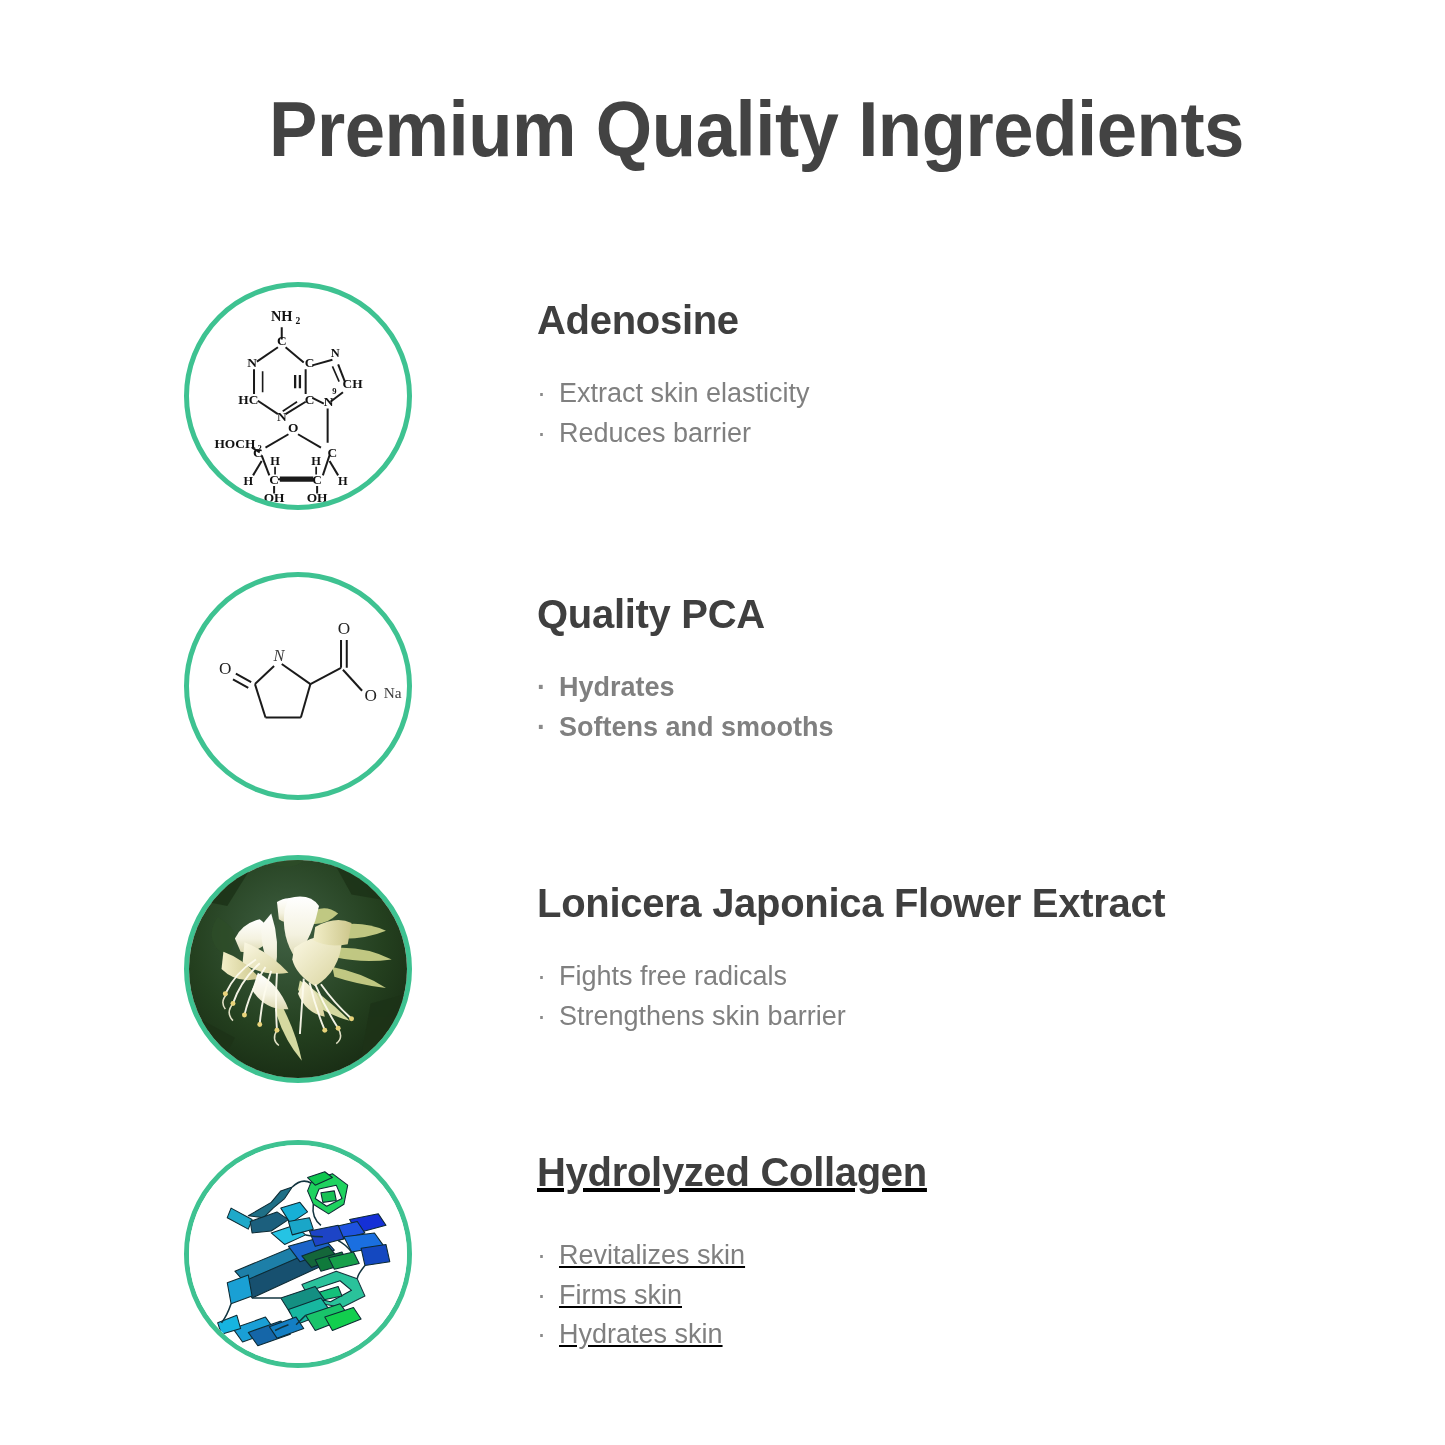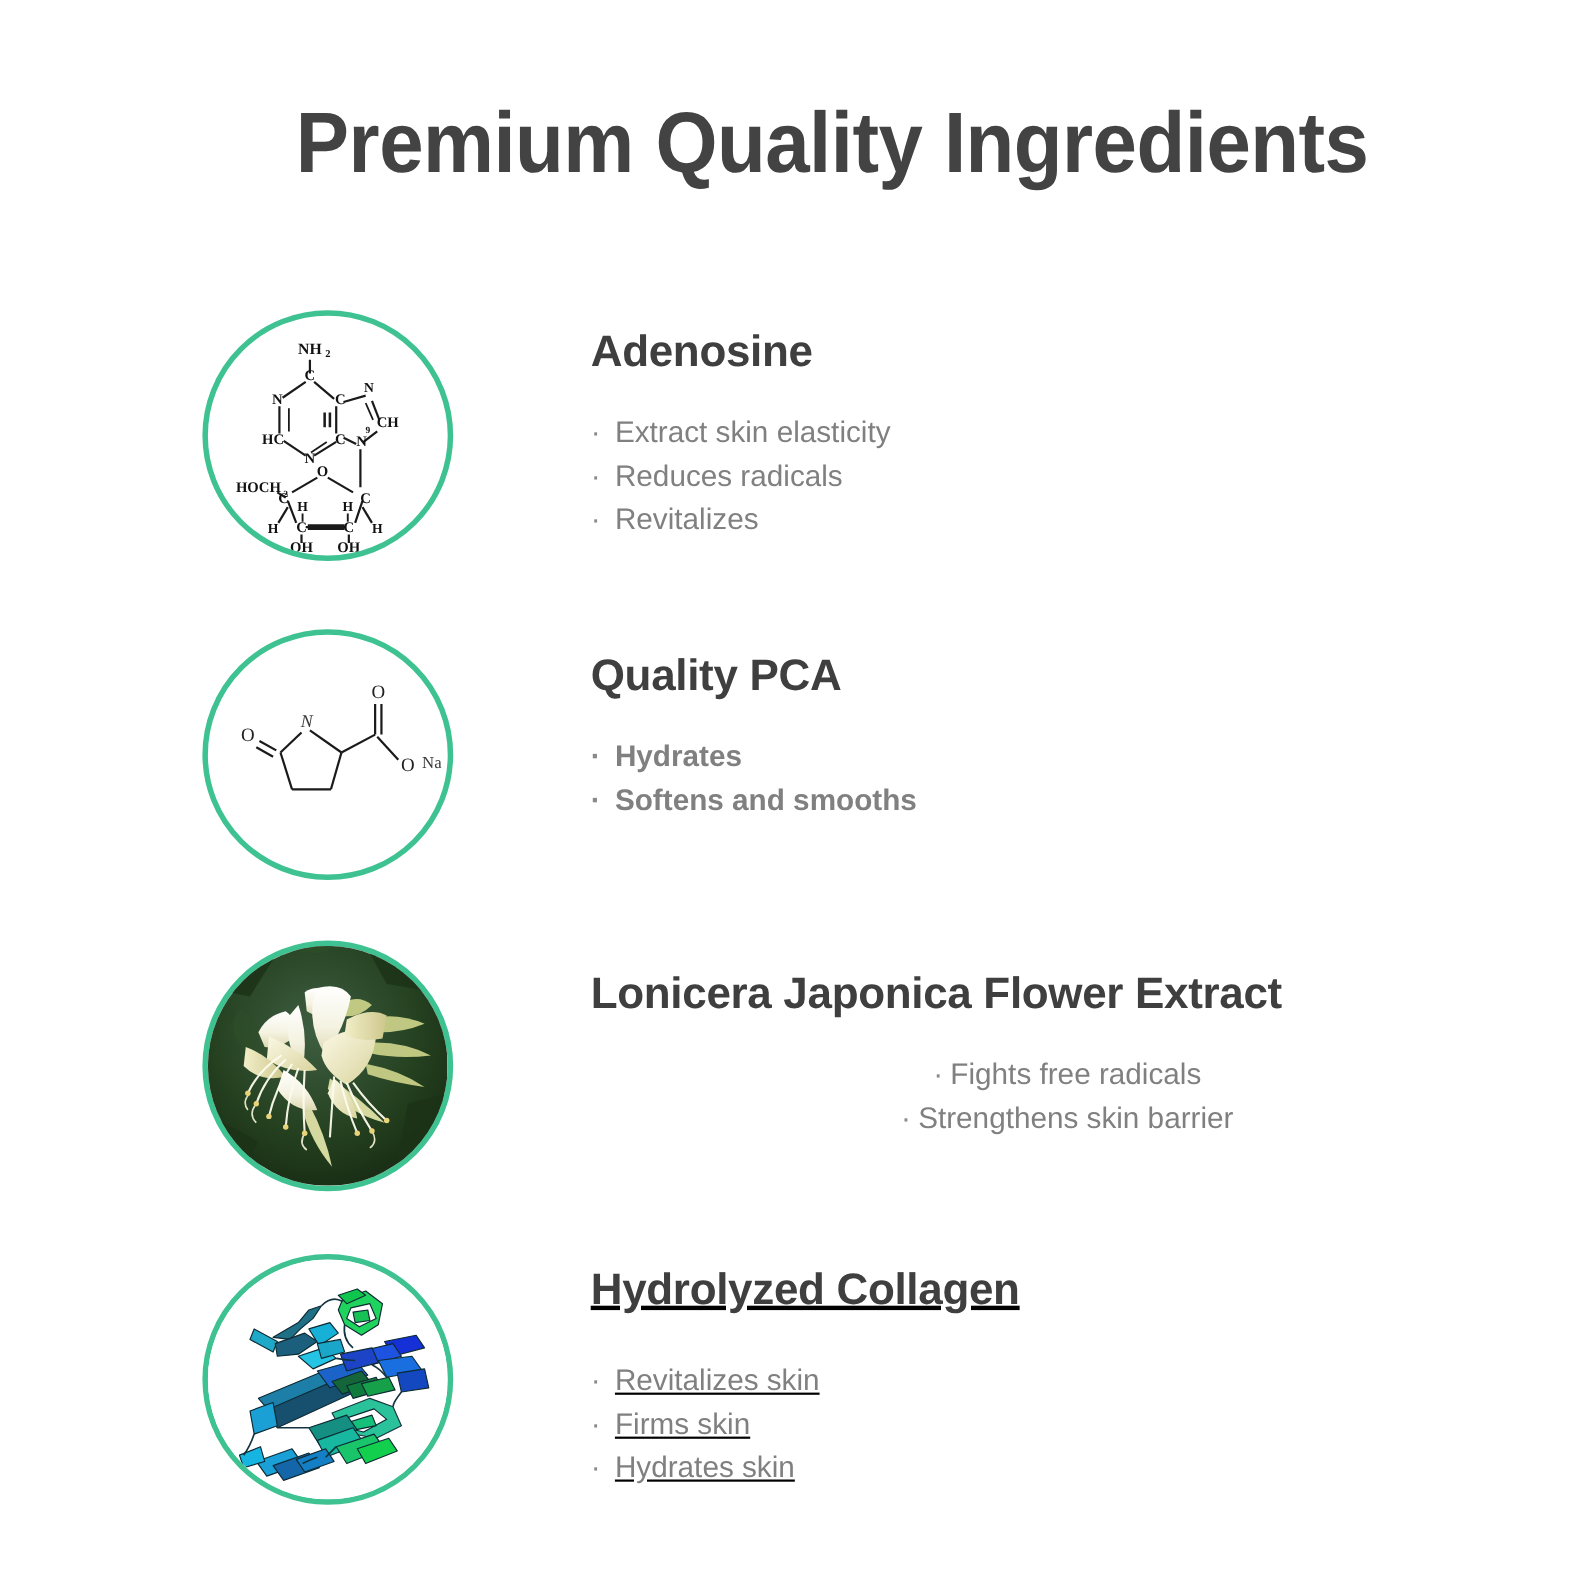--- a/index.html
+++ b/index.html
@@ -60,21 +60,21 @@
     line-height:1.47;
     white-space:nowrap;
   }
   .bdot{display:inline-block;width:22px;color:#8a8a8a;}
 
   .r1 .info{top:18px;}
   .r1 .benefits{margin-top:34px;}
   .r2 .info{top:22px;}
   .r2 .benefits{margin-top:34px;font-weight:bold;}
   .r3 .info{top:28px;}
-  .r3 .benefits{margin-top:34px;text-align:center;}
+  .r3 .benefits{margin-top:34px;}
   .r4 .info{top:12px;text-decoration:underline;}
   .r4 .benefits{margin-top:44px;}
 
   
   .mol{stroke:#1a1a1a;fill:none;stroke-width:2.1;}
   .mol-txt{font-family:"Liberation Serif","DejaVu Serif",serif;fill:#111;}
 </style>
 </head>
 <body>
 
@@ -156,22 +156,21 @@
           <text x="134" y="206" font-size="14" font-weight="bold">C</text>
           <text x="89" y="225" font-size="14" font-weight="bold">OH</text>
           <text x="134" y="225" font-size="14" font-weight="bold">OH</text>
         </g>
       </svg>
     </div>
     <div class="info">
       <div class="ing-name">Adenosine</div>
       <ul class="benefits">
         <li class="benefit"><span class="bdot">·</span><span>Extract skin elasticity</span></li>
-        <li class="benefit"><span class="bdot">·</span><span>Reduces radicals</span></li>
-        <li class="benefit"><span class="bdot">·</span><span>Revitalizes</span></li>
+        <li class="benefit"><span class="bdot">·</span><span>Reduces barrier</span></li>
       </ul>
     </div>
   </div>
 
   <div class="row row-2 r2">
     <div class="badge">
       <svg viewBox="0 0 228 228">
         <g class="mol" stroke="#2b2b2b" stroke-width="2.6">
 
           <path d="M97 91 L127 112"></path>

